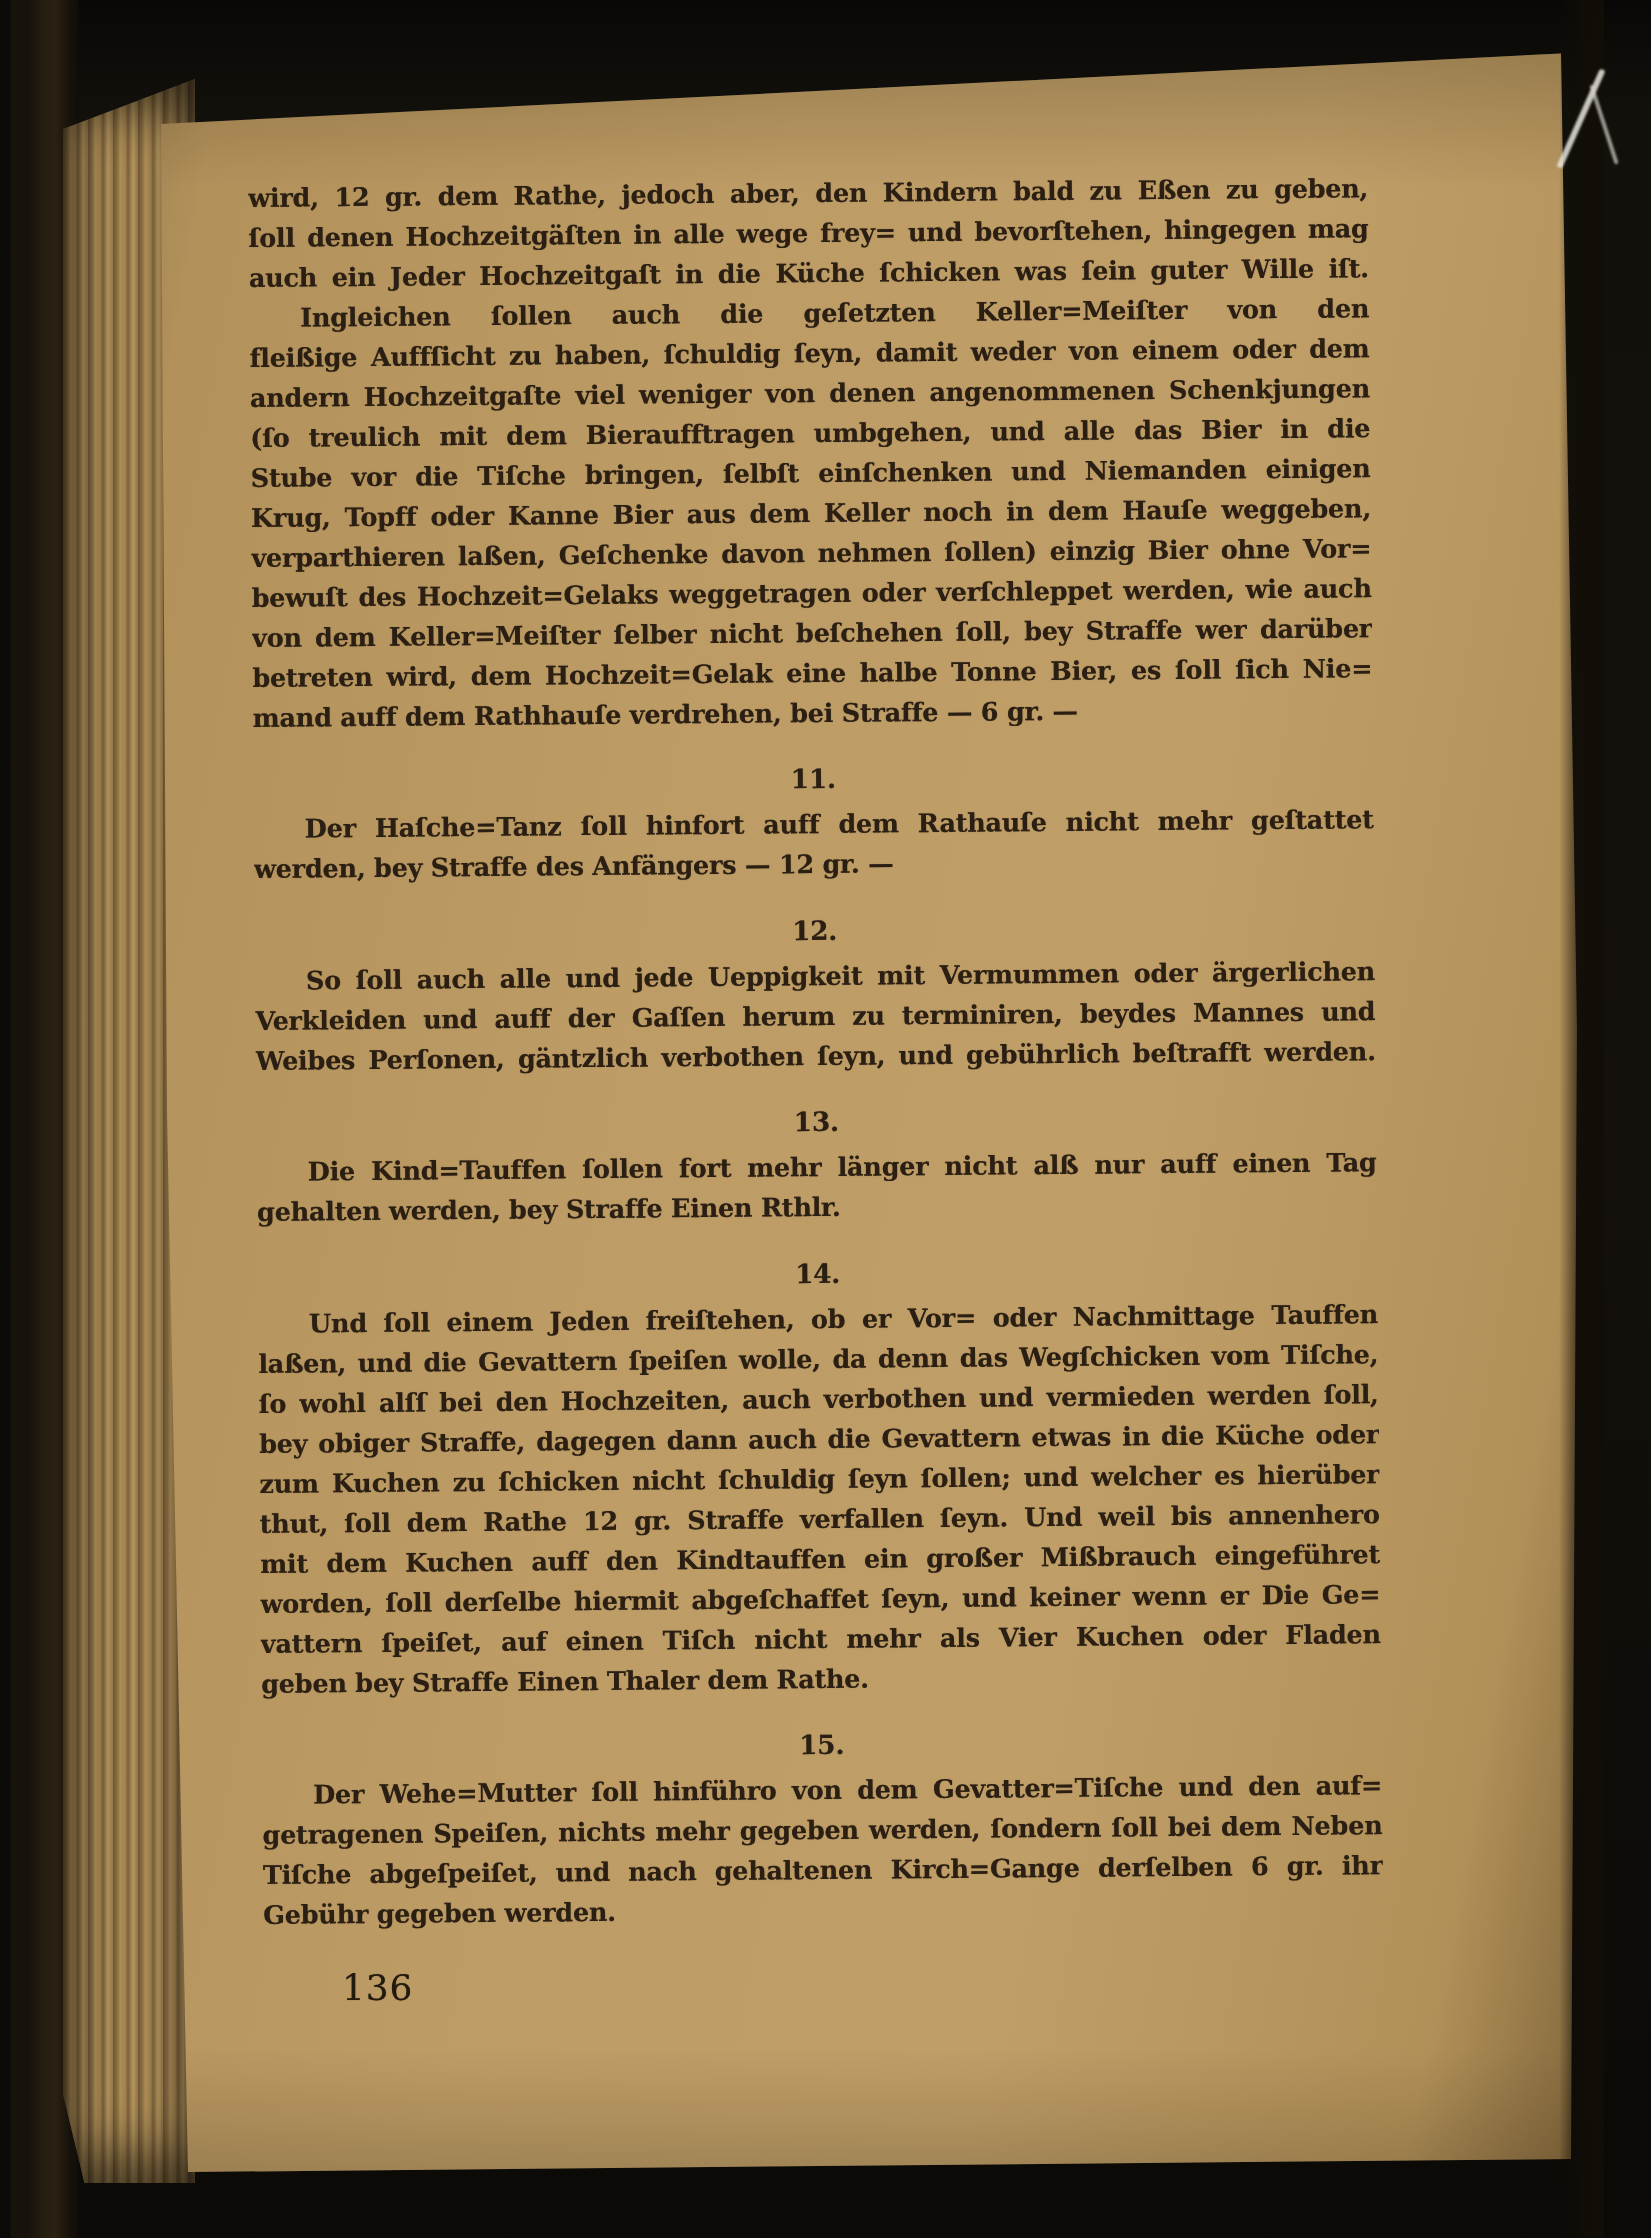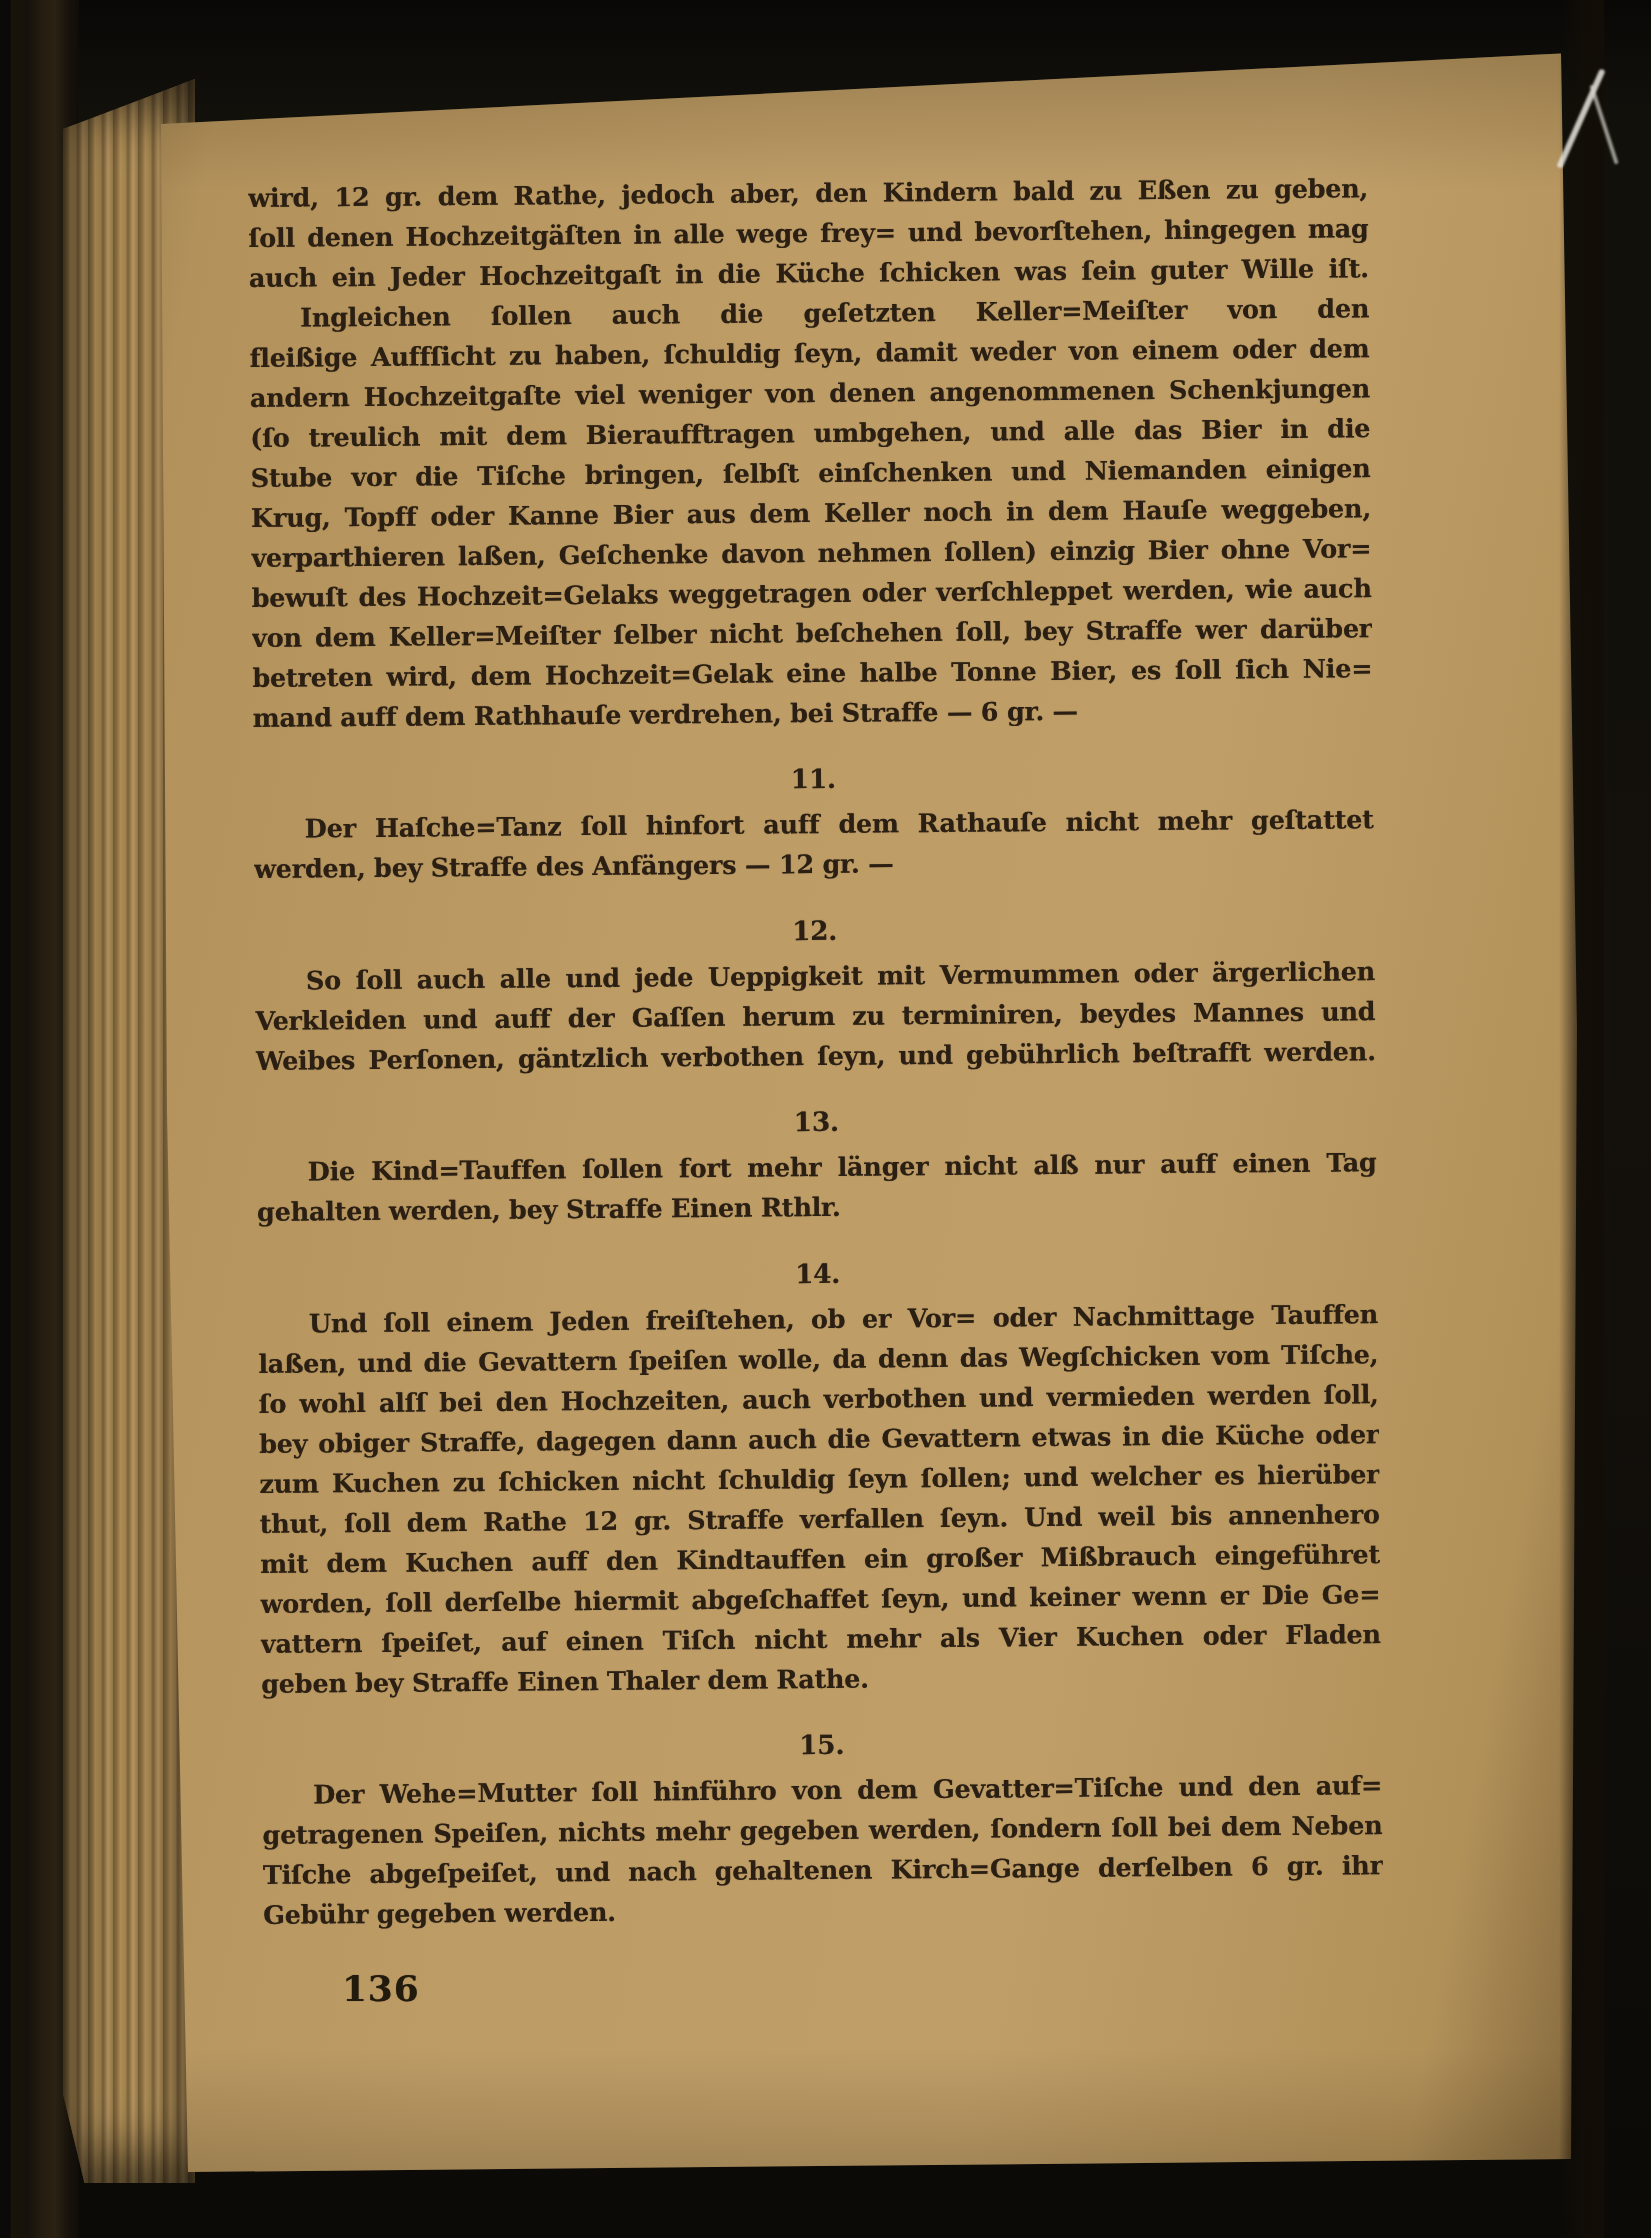--- a/index.html
+++ b/index.html
@@ -48,21 +48,21 @@
     position:absolute;left:248px;top:178px;width:1120px;
     transform:rotate(-0.5deg);transform-origin:0 0;
     color:#2a1f12;font-weight:700;letter-spacing:-0.3px;
     text-shadow:0 0 0.8px rgba(42,30,14,.55);
   }
   .ln{height:40px;line-height:40px;font-size:25.6px;overflow:hidden;white-space:nowrap;}
   .j{text-align:justify;text-align-last:justify;white-space:normal;}
   .in{text-indent:51px;}
   .hd{height:40px;line-height:40px;margin:26.4px 0 5px 0;text-align:center;font-size:26.4px;}
   .pagenum{
-    position:absolute;left:342px;top:1967px;font-size:36px;font-weight:700;
+    position:absolute;left:342px;top:1967px;font-size:36px;font-weight:400;
     color:#231a0e;letter-spacing:0.8px;text-shadow:0 0 0.8px rgba(35,26,14,.6);
     font-family:"DejaVu Serif",serif;
   }
 </style>
 </head>
 <body>
 
 <div class="scene">
   <div class="cover-edge"></div>
   <div class="page-stack"></div>

